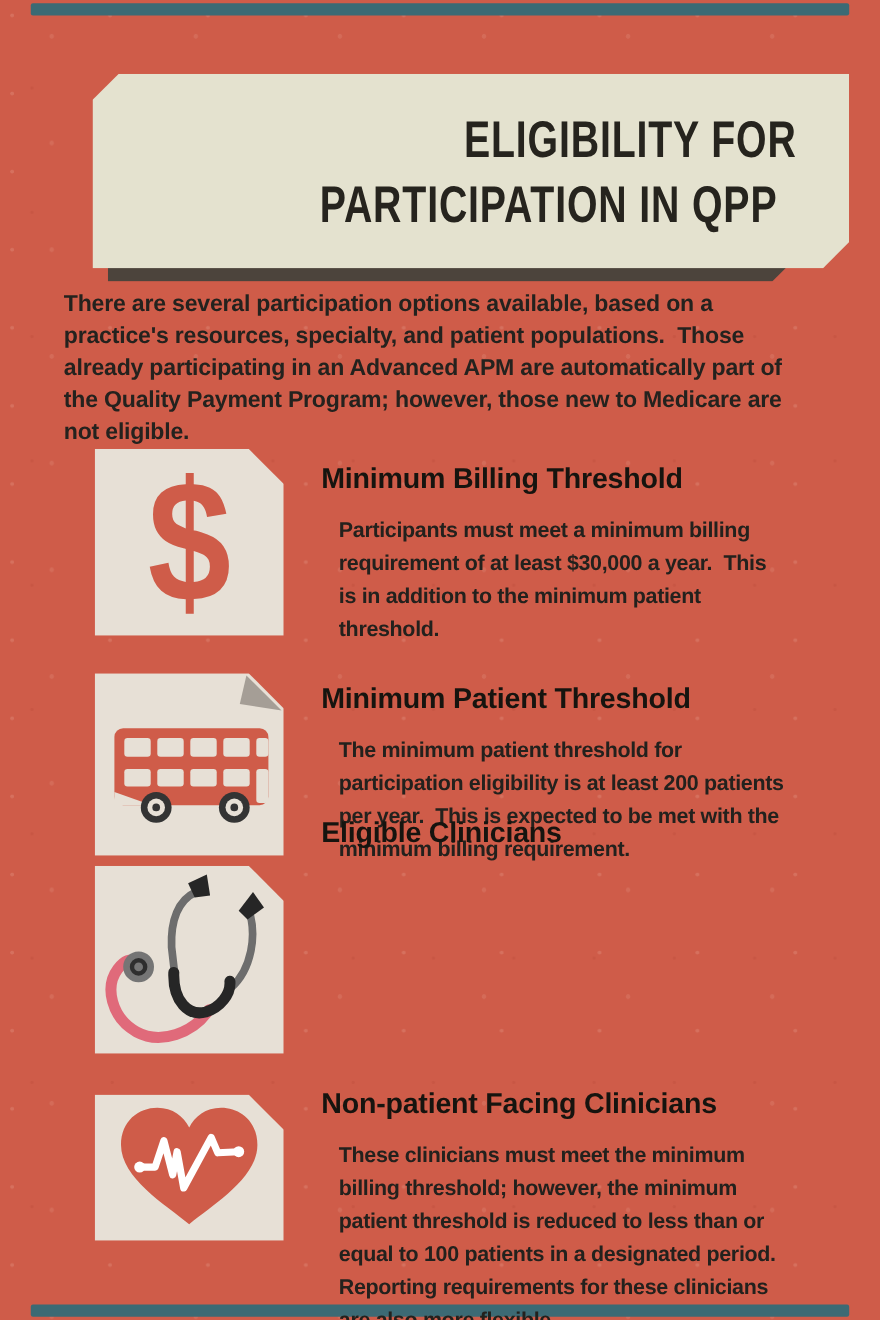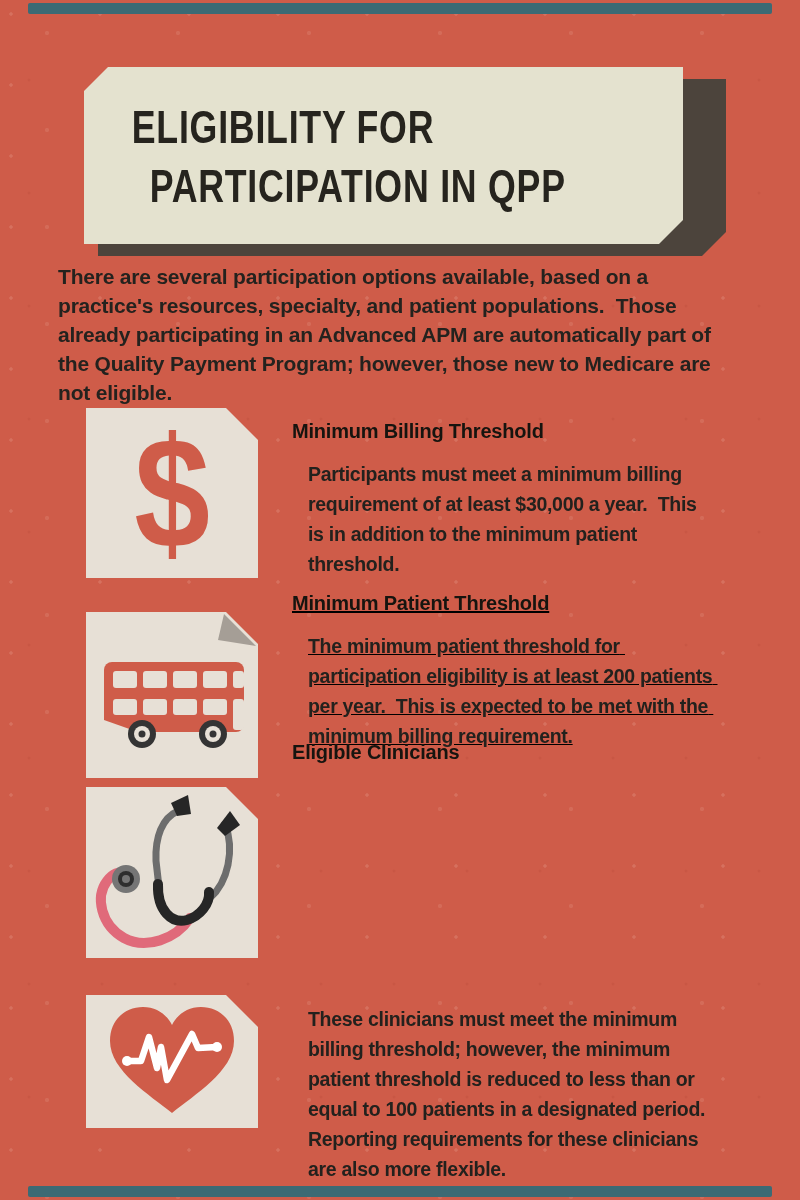--- a/index.html
+++ b/index.html
@@ -17,23 +17,23 @@
   .accent-bar{position:absolute;left:28px;width:744px;height:11px;background:#3c6a74;border-radius:2px;}
   .accent-bar.top{top:3px;}
   .accent-bar.bottom{top:1186px;}
 
   
   .plaque-shadow{
     position:absolute;left:98px;top:79px;width:628px;height:177px;background:#4c443c;
     clip-path:polygon(24px 0,100% 0,100% calc(100% - 24px),calc(100% - 24px) 100%,0 100%,0 24px);
   }
   .plaque{
-    position:absolute;left:84px;top:67px;width:599px;height:177px;background:#e4e2cf;
+    position:absolute;left:84px;top:67px;width:688px;height:177px;background:#e4e2cf;
     clip-path:polygon(24px 0,100% 0,100% calc(100% - 24px),calc(100% - 24px) 100%,0 100%,0 24px);
-    display:flex;flex-direction:column;justify-content:center;align-items:flex-start;
+    display:flex;flex-direction:column;justify-content:center;align-items:flex-end;
   }
   .plaque .t-line{
     font-weight:700;font-size:47px;line-height:59px;color:#26241e;letter-spacing:1px;
     transform:scaleX(.76);transform-origin:center;white-space:nowrap;
   }
 
   .intro{
     position:absolute;left:58px;top:262px;width:684px;
     font-size:21px;font-weight:700;line-height:29px;color:#24221e;
     white-space:pre-wrap;letter-spacing:-0.2px;
@@ -45,21 +45,21 @@
     display:flex;align-items:center;justify-content:center;
   }
   .tile svg{display:block;}
   .dollar-glyph{
     font-weight:700;font-size:148px;color:#cf5c49;line-height:1;
     transform:scale(.92,1.06);transform-origin:center;
   }
   .fold{position:absolute;right:0;top:0;width:46px;height:38px;pointer-events:none;}
 
   .sec-text{position:absolute;left:292px;width:438px;}
-  .sec-head{font-size:20px;font-weight:700;color:#16140f;letter-spacing:-0.2px;margin:0 0 7px 0;}
+  .sec-head{font-size:26px;font-weight:700;color:#16140f;letter-spacing:-0.2px;margin:0 0 7px 0;}
   .sec-body{
     font-size:19.5px;font-weight:700;line-height:30px;color:#23211d;
     letter-spacing:-0.3px;white-space:pre-wrap;margin:16px;
   }
 </style>
 </head>
 <body>
 
 <div class="canvas">
 
@@ -105,21 +105,21 @@
       <circle cx="56" cy="122" r="8" fill="#e7e0d6"></circle>
       <circle cx="56" cy="122" r="3.5" fill="#343434"></circle>
       <circle cx="127" cy="122" r="14" fill="#343434"></circle>
       <circle cx="127" cy="122" r="8" fill="#e7e0d6"></circle>
       <circle cx="127" cy="122" r="3.5" fill="#343434"></circle>
     </svg>
     <svg class="fold" viewBox="0 0 46 38">
       <polygon points="12,2 44,34 6,28" fill="#a59e96"></polygon>
     </svg>
   </div>
-  <div class="sec-text" style="top:592px;text-decoration:underline;">
+  <div class="sec-text" style="top:620px;">
     <h2 class="sec-head">Minimum Patient Threshold</h2>
     <p class="sec-body">The minimum patient threshold for participation eligibility is at least 200 patients per year.  This is expected to be met with the minimum billing requirement.</p>
   </div>
 
   <div class="tile" style="top:787px;height:171px;">
     <svg width="172" height="171" viewBox="0 0 172 171">
 
       <path d="M104,131 C90,152 60,163 38,151 C15,138 9,110 21,94 C27,86 33,84 38,87" fill="none" stroke="#e06a7a" stroke-width="10" stroke-linecap="round"></path>
 
       <path d="M92,24 C76,31 69,50 70,74 L73,100" fill="none" stroke="#6d6d6d" stroke-width="7" stroke-linecap="round"></path>
@@ -141,16 +141,17 @@
 
   <div class="tile" style="top:995px;height:133px;">
     <svg width="172" height="133" viewBox="0 0 172 133">
       <path d="M86,118 C64,100 24,76 24,46 C24,24 40,12 57,12 C71,12 81,20 86,30 C91,20 101,12 115,12 C132,12 148,24 148,46 C148,76 108,100 86,118 Z" fill="#cf5c49"></path>
       <polyline points="41,66 55,66 63,42 71,73 75,52 81,85 106,39 112,53 131,52" fill="none" stroke="#ffffff" stroke-width="6.5" stroke-linecap="round" stroke-linejoin="round"></polyline>
       <circle cx="41" cy="66" r="5" fill="#ffffff"></circle>
       <circle cx="131" cy="52" r="5" fill="#ffffff"></circle>
     </svg>
   </div>
   <div class="sec-text" style="top:988px;">
+    <h2 class="sec-head">Non-patient Facing Clinicians</h2>
     <p class="sec-body">These clinicians must meet the minimum billing threshold; however, the minimum patient threshold is reduced to less than or equal to 100 patients in a designated period.  Reporting requirements for these clinicians are also more flexible.</p>
   </div>
 
 </div>
 
 </body></html>

